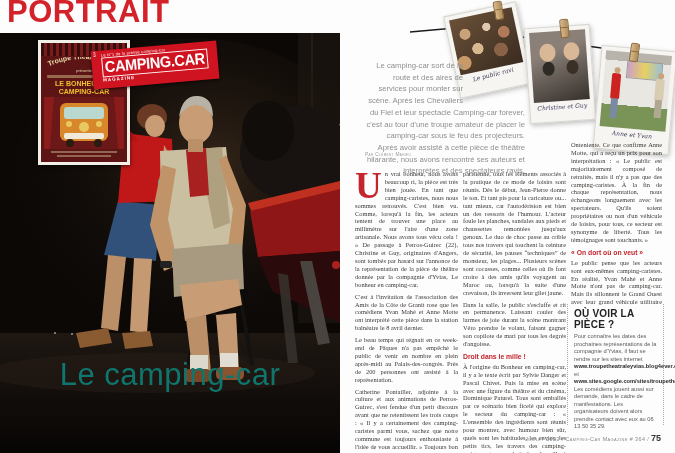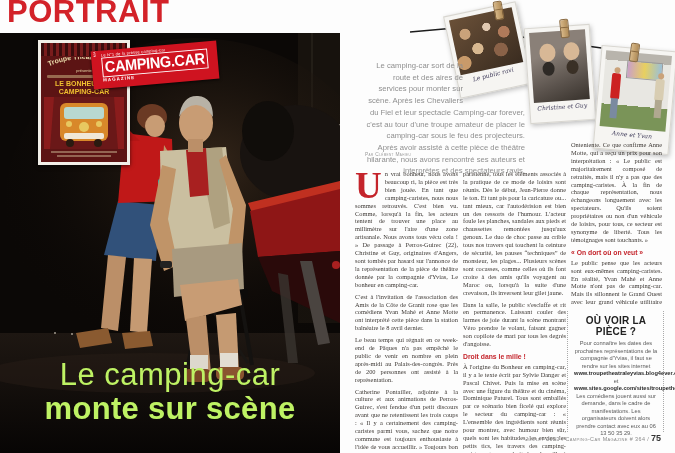--- a/index.html
+++ b/index.html
@@ -3,21 +3,21 @@
 <meta charset="utf-8">
 <style>
   html,body{margin:0;padding:0;background:#e8e8e8;}
   #page{position:relative;width:675px;height:453px;background:#fdfdfd;overflow:hidden;
         font-family:"Liberation Sans",sans-serif;text-decoration:underline;}
 
   
   .portrait{position:absolute;left:7px;top:-6px;font-size:31px;font-weight:bold;
             color:#d32229;letter-spacing:.5px;}
   .photo{position:absolute;left:0;top:33px;width:340px;height:420px;background:#0b0806;overflow:hidden;}
-  .headline{position:absolute;left:0;right:0;top:325px;text-align:center;color:#bef264;line-height:34px;}
+  .headline{position:absolute;left:0;right:0;top:325px;text-align:center;color:#0f766e;line-height:34px;}
   .headline .l1{font-size:31px;font-weight:300;letter-spacing:.5px;}
   .headline .l2{font-size:31px;font-weight:bold;letter-spacing:.3px;}
 
   
   .poster{position:absolute;left:38px;top:7px;width:92px;height:125px;background:#5c1414;
           border:3px solid #f2efe8;box-shadow:0 1px 4px rgba(0,0,0,.6);box-sizing:border-box;
           text-align:center;overflow:hidden;}
   .poster .stripes{height:13px;background:repeating-linear-gradient(90deg,#3a0d0d 0 3px,#7a1c1c 3px 6px);}
   .poster .presente{font-size:4px;color:#e8d8a8;margin-top:1px;}
   .poster .bar{height:3px;margin:2px 6px;background:#c8b080;opacity:.55;border-radius:1px;}
@@ -89,22 +89,22 @@
   .col p{margin:0 0 4px;}
   #col1{left:355px;top:170px;width:103px;height:283px;overflow:hidden;}
   #col2{left:463px;top:170px;width:103px;height:283px;overflow:hidden;}
   #col3{left:571px;top:141px;width:91px;height:166px;overflow:hidden;}
   .dropcap{float:left;font-family:"Liberation Serif",serif;font-weight:bold;font-size:37px;
            line-height:29px;color:#c4242b;margin:1px 3px 0 0;}
   .subhead{color:#c4242b;font-family:"Liberation Sans",sans-serif;font-weight:bold;
            font-size:6.8px;margin:5px 0 2px;text-align:left;}
 
   
-  .wbox{position:absolute;left:567px;top:311px;width:97px;height:121px;box-sizing:border-box;
-        border-left:1px dotted #aaa;border-right:1px dotted #aaa;padding:4px 5px 0 6px;text-align:center;}
+  .wbox{position:absolute;left:567px;top:304px;width:97px;height:121px;box-sizing:border-box;
+        border-left:1px dotted #aaa;border-right:1px dotted #aaa;padding:4px 5px 0 6px;}
   .wbox .wtitle{font-size:10px;font-weight:bold;color:#222;letter-spacing:.2px;margin-bottom:3px;}
   .wbox .wtext{font-size:5.7px;line-height:7.5px;color:#5a5a5a;}
   .wbox .wurl{font-weight:bold;color:#2a2a2a;}
 
   
   .footer{position:absolute;right:14px;top:433px;font-size:5.4px;color:#8a8a8a;
           letter-spacing:.4px;font-variant:small-caps;}
   .footer .pnum{font-size:9px;font-weight:bold;color:#333;letter-spacing:0;}
 </style>
 </head>
@@ -187,21 +187,20 @@
       <rect x="184" y="336" width="27" height="13" rx="5" fill="#7a4626"></rect>
       <rect x="216" y="334" width="28" height="13" rx="5" fill="#8a5430"></rect>
       <ellipse cx="196" cy="90" rx="17" ry="21" fill="#c89c74"></ellipse>
       <path d="M179,84 Q182,62 198,63 Q213,64 213,84 Q205,72 196,72 Q186,72 179,84 Z" fill="#b8b2a6"></path>
       <rect x="188" y="106" width="15" height="13" fill="#bb8f68"></rect>
     </svg>
 
     
     <div class="headline">
       <div class="l1">Le camping-car</div>
-      <div class="l2">monte sur scène</div>
     </div>
 
     
     <div class="poster">
       <div class="stripes"></div>
       <svg width="86" height="10" viewBox="0 0 86 10">
         <path id="arc" d="M6,10 Q43,-6 80,10" fill="none"></path>
         <text font-size="7" font-weight="bold" fill="#e8d8a8" font-family="Liberation Sans,sans-serif">
           <textPath href="#arc" startOffset="2">Troupe Théâtrale d'Yvias</textPath>
         </text>

